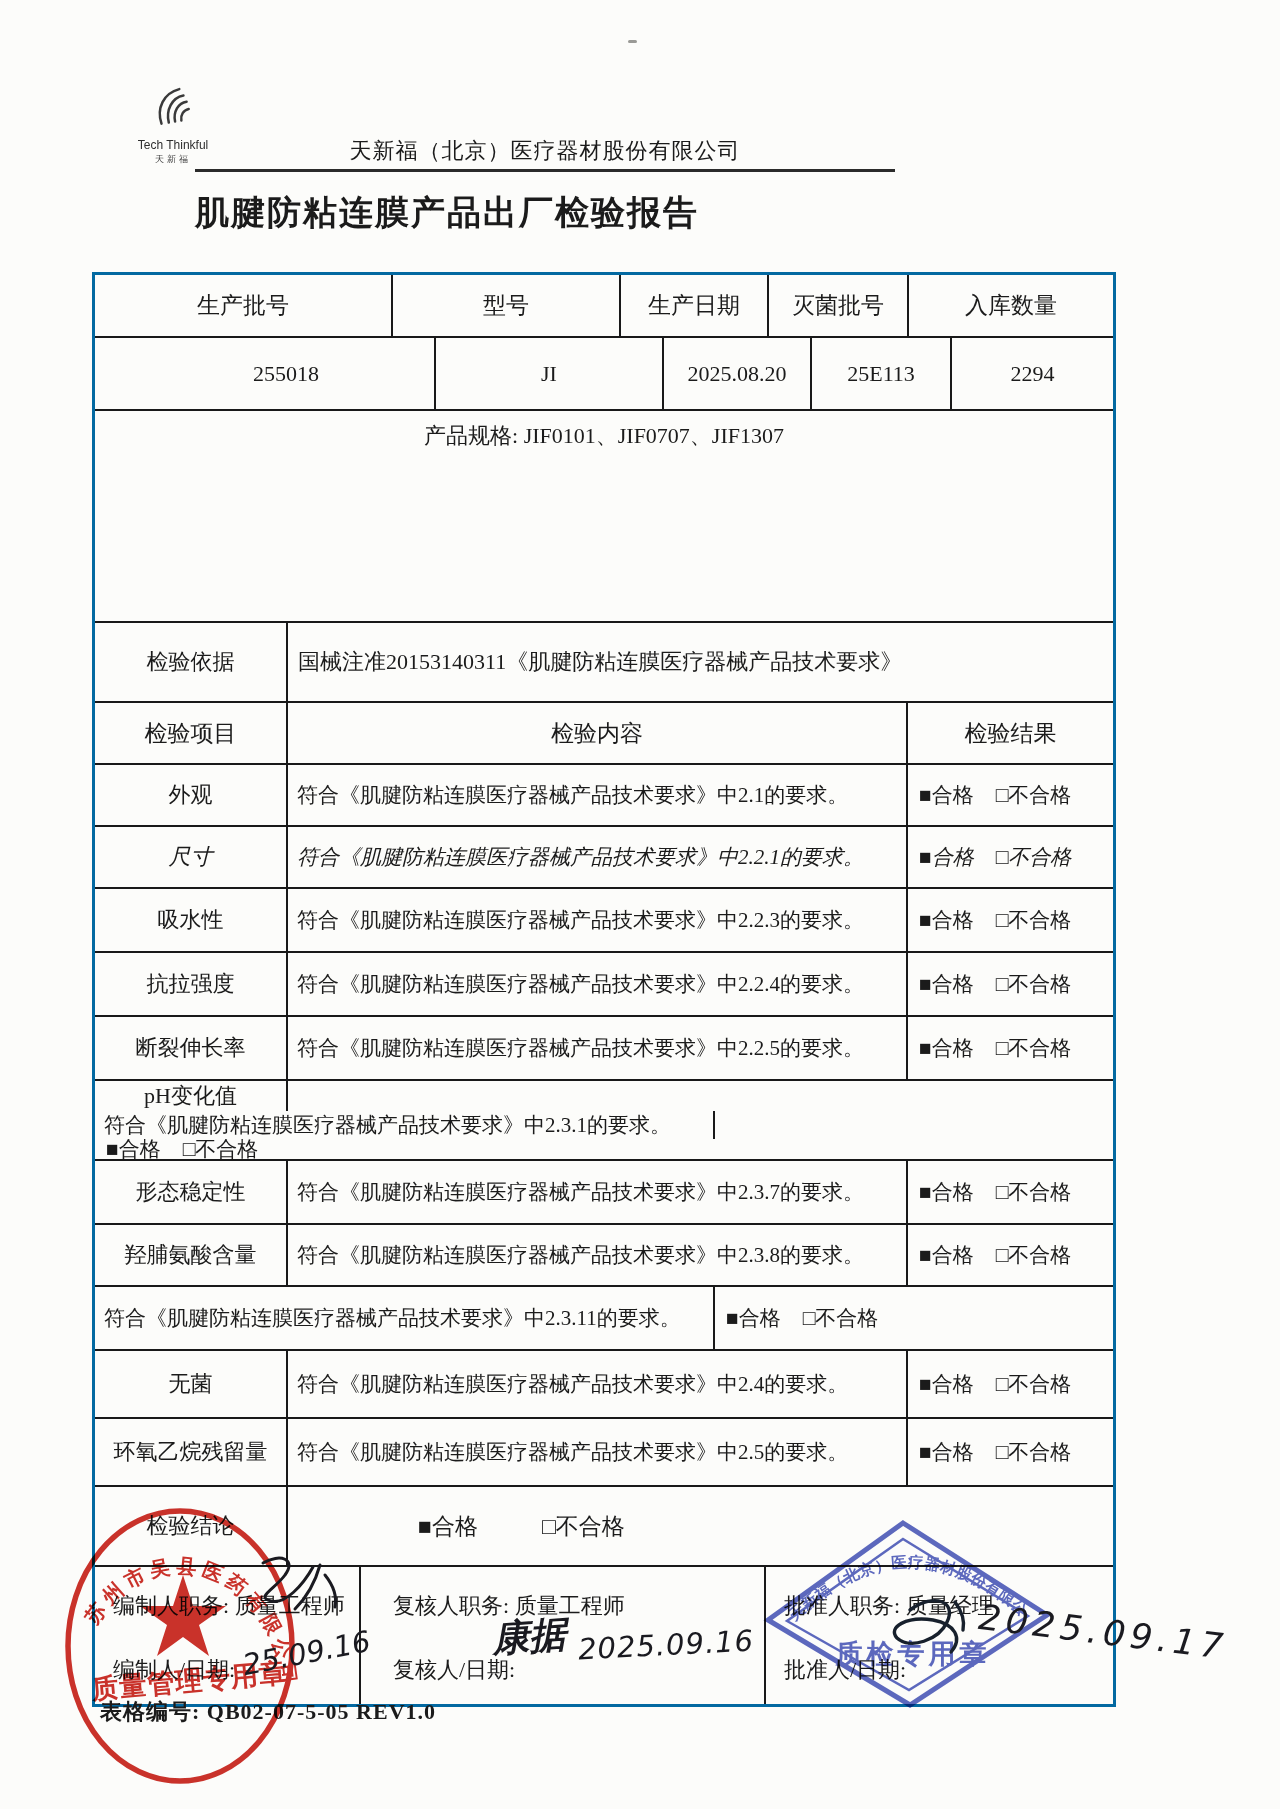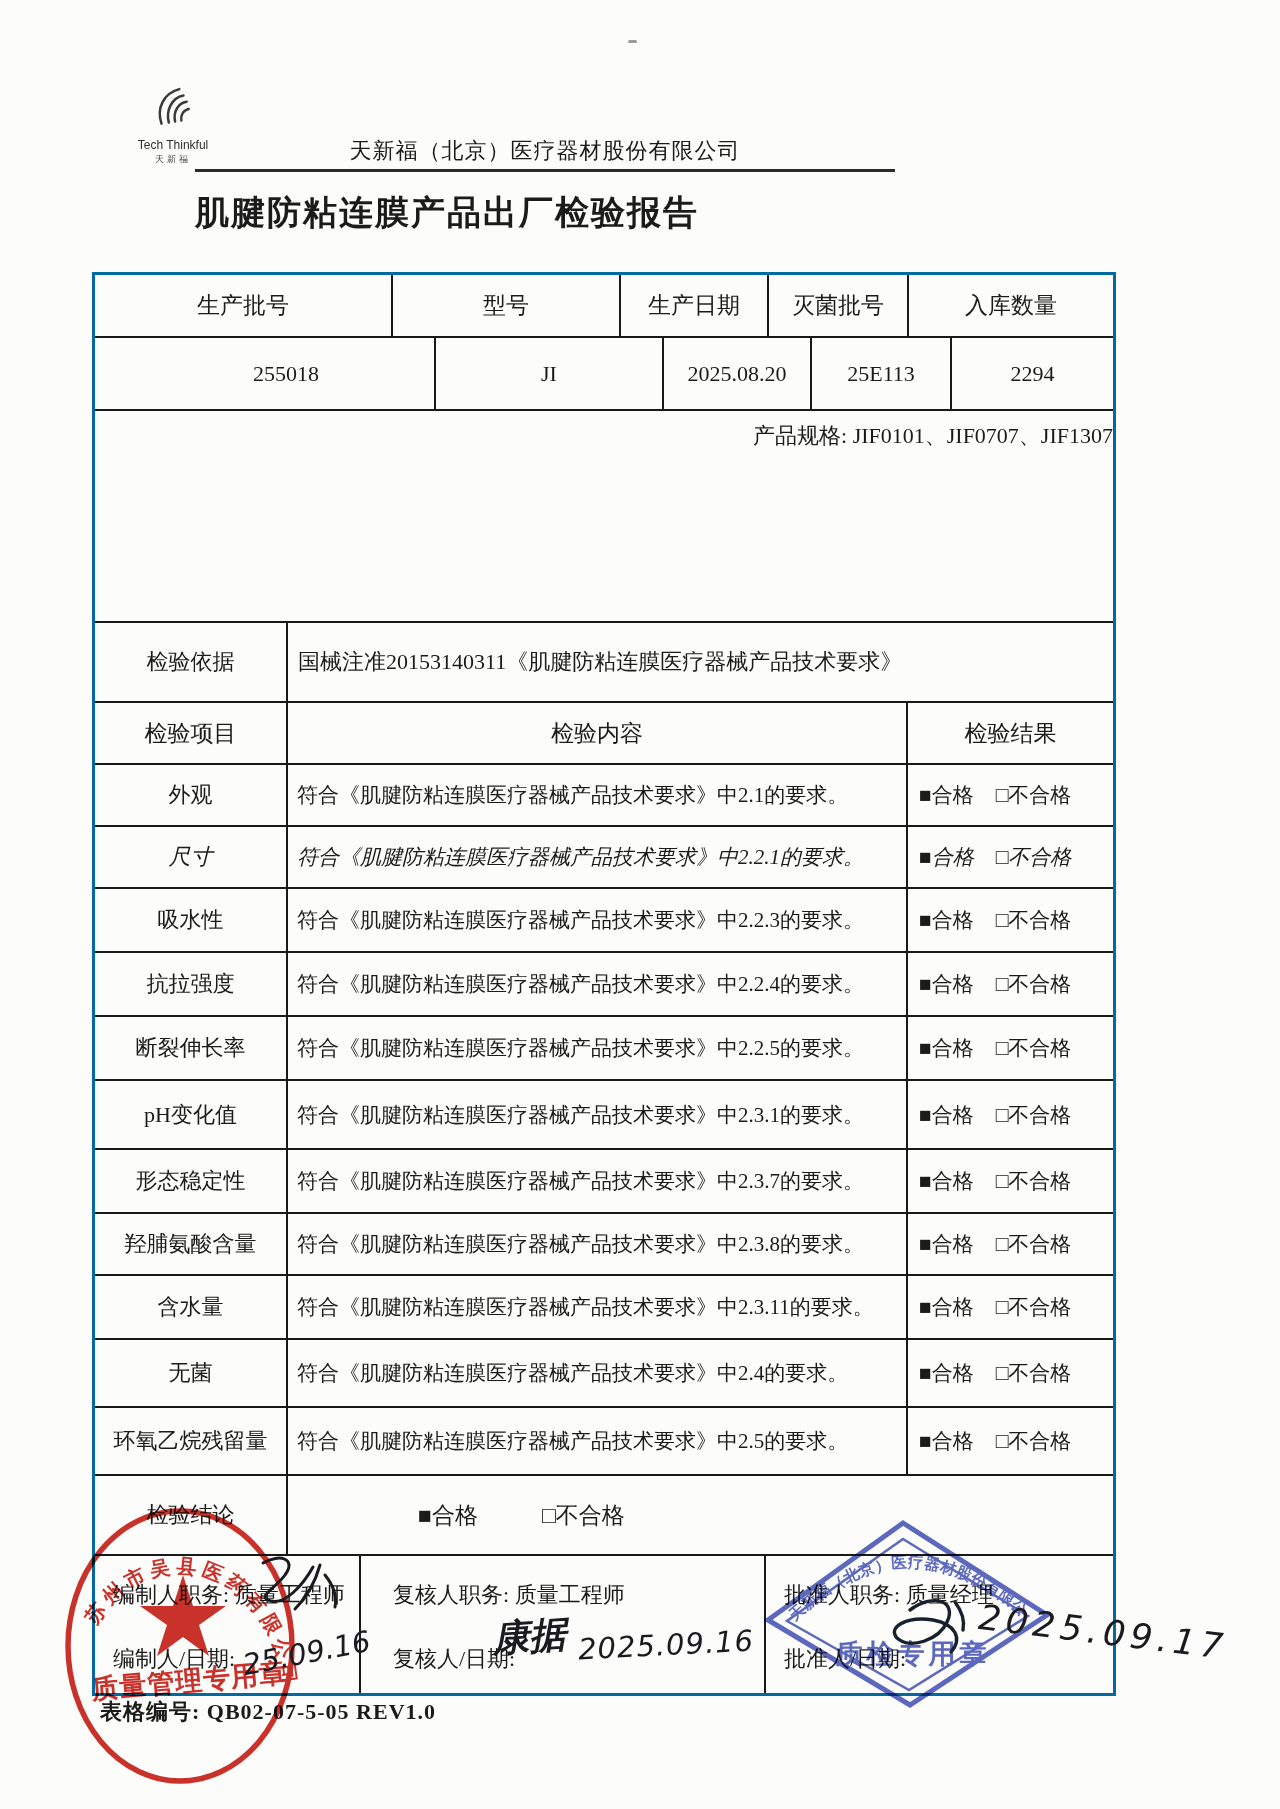--- a/index.html
+++ b/index.html
@@ -25,21 +25,21 @@
   .scan-speck { position:absolute; left:628px; top:40px; width:9px; height:3px; background:#9a9a96; border-radius:2px; }
   
   .tbl { position:absolute; left:92px; top:272px; width:1024px; border:3px solid #0369a1; background:transparent; }
   .row { display:flex; border-bottom:2px solid #191919; }
   .row:last-child { border-bottom:none; }
   .cell { border-right:2px solid #191919; display:flex; align-items:center; justify-content:center; font-size:22px; overflow:hidden; }
   .cell:last-child { border-right:none; flex:1; }
   .r-bhead { height:63px; } .r-bhead .cell { font-size:23px; }
   .r-bval  { height:73px; }
   .r-spec  { height:212px; }
-  .r-spec .cell { justify-content:flex-end; align-items:flex-start; padding:10px 0; }
+  .r-spec .cell { justify-content:center; align-items:flex-start; padding:10px 24px; }
   .r-basis { height:80px; }
   .r-ihead { height:62px; } .r-ihead .cell { font-size:23px; }
   .lbl-col { width:193px; }
   .content-col { width:620px; }
   .r-item .content-col { justify-content:flex-start; padding-left:9px; font-size:21px; }
   .r-item .lbl-col { font-size:22px; }
   .result-col { justify-content:flex-start !important; padding-left:11px; font-size:21px; white-space:nowrap; }
   .result-col .fail { margin-left:22px; }
   .r-concl { height:80px; }
   .r-concl .content-col2 { flex:1; display:flex; align-items:center; justify-content:flex-start; padding-left:130px; font-size:23px; }
@@ -158,21 +158,21 @@
     </div>
   </div>
       <div class="row r-item" style="height: 64px;">
     <div class="cell lbl-col">断裂伸长率</div>
     <div class="cell content-col">符合《肌腱防粘连膜医疗器械产品技术要求》中2.2.5的要求。</div>
     <div class="cell result-col">
       <span class="pass">■合格</span>
       <span class="fail">□不合格</span>
     </div>
   </div>
-      <div class="row r-item" style="height: 69px;">
+      <div class="row r-item" style="height: 80px; flex-direction: column;">
     <div class="cell lbl-col">pH变化值</div>
     <div class="cell content-col">符合《肌腱防粘连膜医疗器械产品技术要求》中2.3.1的要求。</div>
     <div class="cell result-col">
       <span class="pass">■合格</span>
       <span class="fail">□不合格</span>
     </div>
   </div>
       <div class="row r-item" style="height: 64px;">
     <div class="cell lbl-col">形态稳定性</div>
     <div class="cell content-col">符合《肌腱防粘连膜医疗器械产品技术要求》中2.3.7的要求。</div>
@@ -183,21 +183,20 @@
   </div>
       <div class="row r-item" style="height: 62px;">
     <div class="cell lbl-col">羟脯氨酸含量</div>
     <div class="cell content-col">符合《肌腱防粘连膜医疗器械产品技术要求》中2.3.8的要求。</div>
     <div class="cell result-col">
       <span class="pass">■合格</span>
       <span class="fail">□不合格</span>
     </div>
   </div>
       <div class="row r-item" style="height: 64px;">
-    <div class="cell lbl-col">含水量</div>
     <div class="cell content-col">符合《肌腱防粘连膜医疗器械产品技术要求》中2.3.11的要求。</div>
     <div class="cell result-col">
       <span class="pass">■合格</span>
       <span class="fail">□不合格</span>
     </div>
   </div>
       <div class="row r-item" style="height: 68px;">
     <div class="cell lbl-col">无菌</div>
     <div class="cell content-col">符合《肌腱防粘连膜医疗器械产品技术要求》中2.4的要求。</div>
     <div class="cell result-col">

